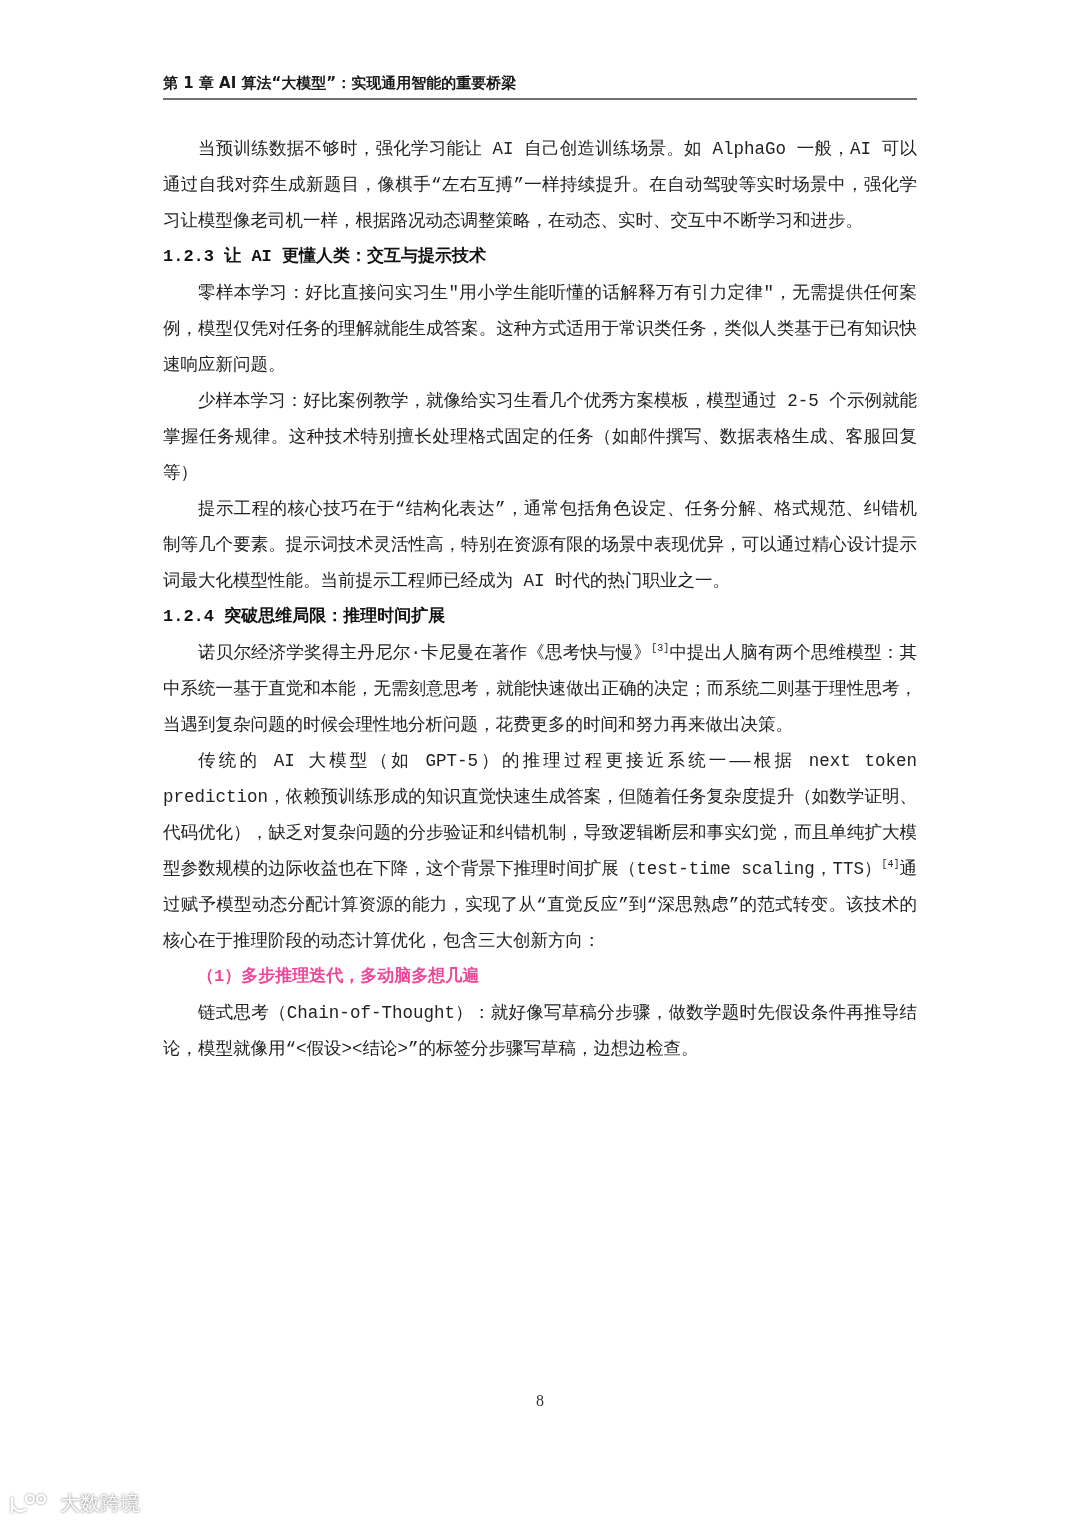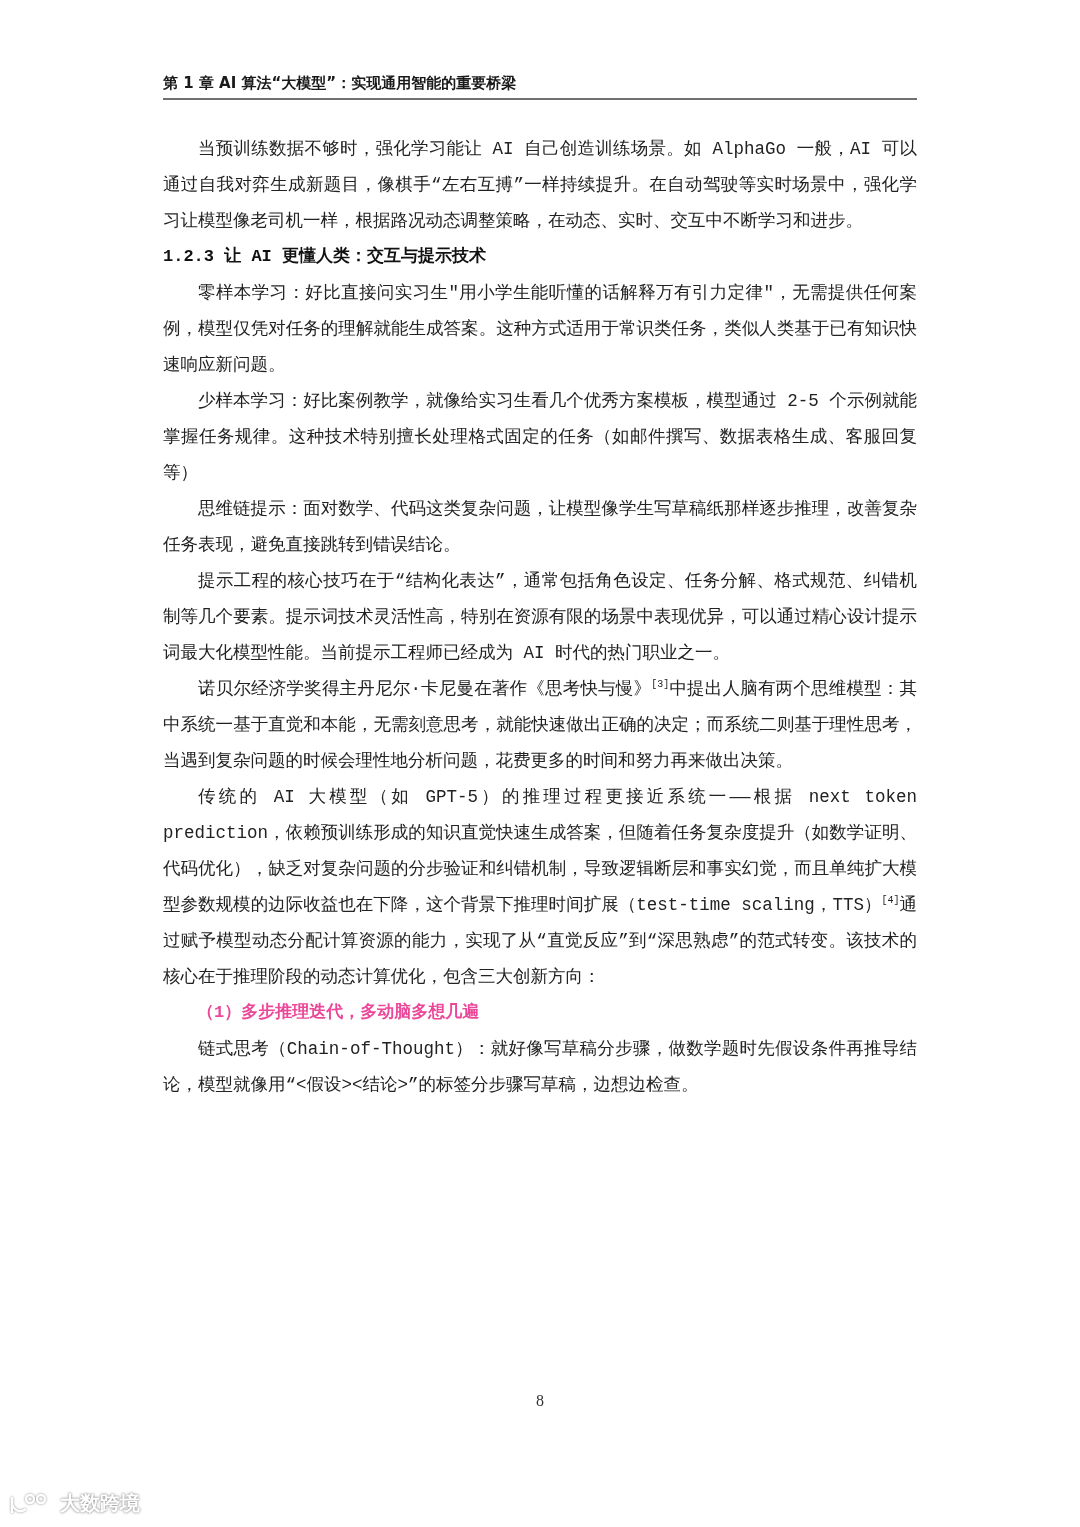--- a/index.html
+++ b/index.html
@@ -85,21 +85,20 @@
       left: 8px;
       top: 1490px;
       display: flex;
       align-items: center;
       gap: 6px;
       color: #ffffff;
       font-family: "DejaVu Sans", sans-serif;
       font-size: 20px;
       text-shadow: 0 0 2px #888, 0 0 3px #aaa;
       opacity: 0.95;
-      font-weight: bold;
     }
     .watermark-logo {
       width: 46px;
       height: 26px;
       display: inline-block;
     }
   </style>
 </head>
 <body>
 
@@ -109,24 +108,24 @@
 <div class="content">
   <p class="para">当预训练数据不够时，强化学习能让 AI 自己创造训练场景。如 AlphaGo 一般，AI 可以通过自我对弈生成新题目，像棋手“左右互搏”一样持续提升。在自动驾驶等实时场景中，强化学习让模型像老司机一样，根据路况动态调整策略，在动态、实时、交互中不断学习和进步。</p>
 
   <p class="section-heading">1.2.3  让 AI 更懂人类：交互与提示技术</p>
 
 
   <p class="para">零样本学习：好比直接问实习生"用小学生能听懂的话解释万有引力定律"，无需提供任何案例，模型仅凭对任务的理解就能生成答案。这种方式适用于常识类任务，类似人类基于已有知识快速响应新问题。</p>
 
   <p class="para">少样本学习：好比案例教学，就像给实习生看几个优秀方案模板，模型通过 2-5 个示例就能掌握任务规律。这种技术特别擅长处理格式固定的任务（如邮件撰写、数据表格生成、客服回复等）</p>
 
-  <p class="para">思维链提示：面对数学、代码这类复杂问题，让模型像学生写草稿纸那样逐步推理，改善复杂任务表现，避免直接跳转到错误结论。</p>
 
   <p class="para">提示工程的核心技巧在于“结构化表达”，通常包括角色设定、任务分解、格式规范、纠错机制等几个要素。提示词技术灵活性高，特别在资源有限的场景中表现优异，可以通过精心设计提示词最大化模型性能。当前提示工程师已经成为 AI 时代的热门职业之一。</p>
 
+  <p class="section-heading">1.2.4  突破思维局限：推理时间扩展</p>
 
   <p class="para"><span>诺贝尔经济学奖得主丹尼尔·卡尼曼在著作《思考快与慢》</span><sup class="ref">[3]</sup><span>中提出人脑有两个思维模型：其中系统一基于直觉和本能，无需刻意思考，就能快速做出正确的决定；而系统二则基于理性思考，当遇到复杂问题的时候会理性地分析问题，花费更多的时间和努力再来做出决策。</span></p>
 
   <p class="para"><span>传统的 AI 大模型（如 GPT-5）的推理过程更接近系统一——根据 next token prediction，依赖预训练形成的知识直觉快速生成答案，但随着任务复杂度提升（如数学证明、代码优化），缺乏对复杂问题的分步验证和纠错机制，导致逻辑断层和事实幻觉，而且单纯扩大模型参数规模的边际收益也在下降，这个背景下推理时间扩展（test-time scaling，TTS）</span><sup class="ref">[4]</sup><span>通过赋予模型动态分配计算资源的能力，实现了从“直觉反应”到“深思熟虑”的范式转变。该技术的核心在于推理阶段的动态计算优化，包含三大创新方向：</span></p>
 
   <p class="sub-heading">（1）多步推理迭代，多动脑多想几遍</p>
 
   <p class="para">链式思考（Chain-of-Thought）：就好像写草稿分步骤，做数学题时先假设条件再推导结论，模型就像用“&lt;假设&gt;&lt;结论&gt;”的标签分步骤写草稿，边想边检查。</p>
 
 </div>

